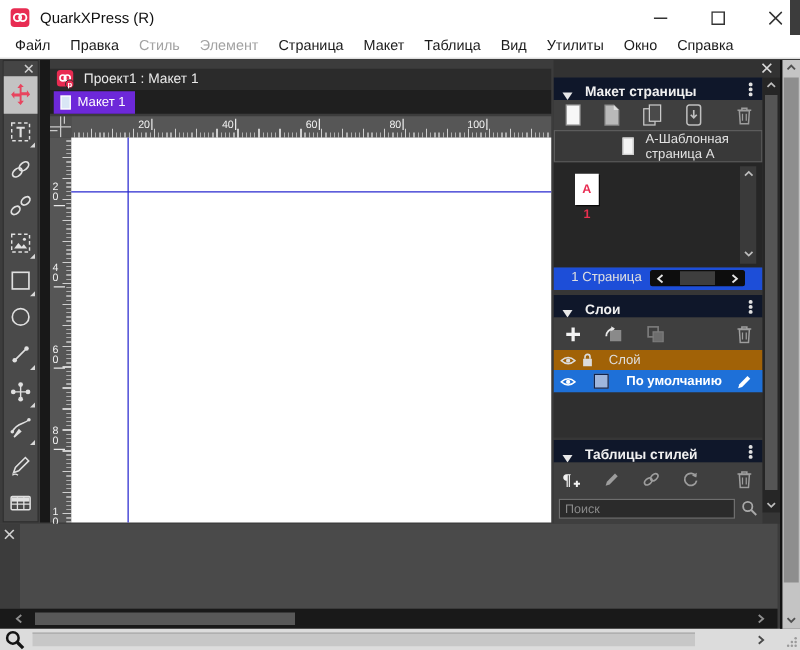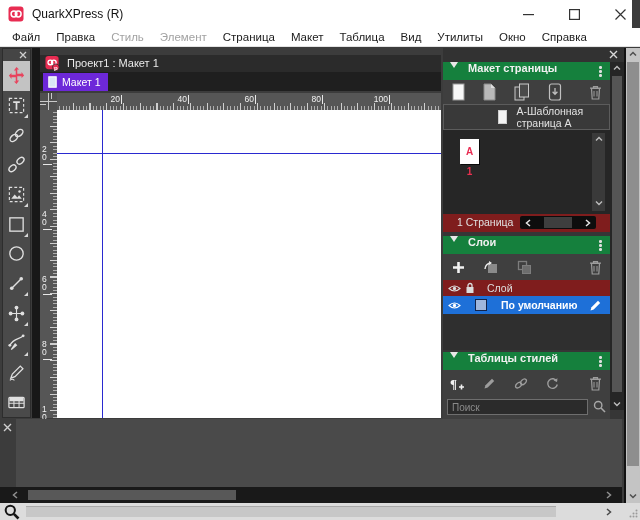--- a/index.html
+++ b/index.html
@@ -59,43 +59,43 @@
   .vnum::after { content:""; position:absolute; left:1px; bottom:-4px; width:9px; height:1px; background:#e8e8e8; }
 
   #canvas { left:57px; top:110px; width:384px; height:308px; background:#ffffff; }
   #guide-v { left:45px; top:0; width:1px; height:308px; background:#2a2ad0; }
   #guide-h { left:0; top:43px; width:384px; height:1px; background:#2a2ad0; }
 
   
   #rightpanel { left:443px; top:48px; width:181px; height:371px; background:#363636; }
   #panel-top { left:0; top:0; width:181px; height:14px; background:#323232; }
   #panel-close { position:absolute; left:166px; top:2px; }
-  .pal-header { position:absolute; left:0; width:167px; height:18px; background:#15803d; display:flex; align-items:flex-start; }
+  .pal-header { position:absolute; left:0; width:167px; height:18px; background:#0f172a; display:flex; align-items:flex-end; }
   .pal-header .tri { width:0; height:0; margin-left:7px; border-left:4.5px solid transparent; border-right:4.5px solid transparent; border-top:6px solid #e8e8e8; }
   .pal-header .pal-title { margin-left:10px; font-size:11px; font-weight:bold; color:#f0f0f0; }
   .dots3 { position:absolute; right:8px; top:3px; width:3px; }
   .dots3 i { display:block; width:2.5px; height:2.5px; border-radius:50%; background:#e0e0e0; margin:1.4px 0; }
   .icon-row { position:absolute; left:0; width:167px; background:#3f3f3f; display:flex; align-items:center; }
   .icon-row .sp { width:9px; }
   .trash-right { position:absolute; right:8px; }
 
   #pl-master { left:0; top:56px; width:167px; height:26px; background:#393939; border:1px solid #5c5c5c; display:flex; align-items:center;padding-left:48px; }
   #pl-master .cb { width:12px; height:14px; background:#f4f4f4; margin-left:6px; border:1px solid #cfcfcf; }
   #pl-master .lbl { margin-left:9px; font-size:10.5px; color:#e2e2e2; }
   #pl-well { left:0; top:82px; width:167px; height:84px; background:#262626; }
   #page-thumb { position:absolute; left:17px; top:9px; width:19px; height:25px; background:#fff; box-shadow:1px 1px 0 #0a0a0a; display:flex; align-items:center; justify-content:center; }
   #page-thumb span { color:#e82c52; font-weight:bold; font-size:10px; }
   #page-num { position:absolute; left:17px; top:36px; width:19px; text-align:center; color:#e8304f; font-weight:bold; font-size:10px; }
   #well-scroll { position:absolute; left:149px; top:3px; width:13px; height:78px; background:#3a3a3a; }
-  #pl-footer { left:0; top:166px; width:167px; height:18px; background:#7f1d1d; }
+  #pl-footer { left:0; top:166px; width:167px; height:18px; background:#1d4ed8; }
   #pl-footer .lbl { position:absolute; left:14px; top:2px; font-size:10.5px; color:#e0e0e0; }
   #pl-nav { position:absolute; left:77px; top:2px; width:76px; height:13px; background:#0d0d0d; border-radius:2px; }
   #pl-nav .mid { position:absolute; left:24px; top:1px; width:28px; height:11px; background:#3e3e3e; }
 
-  #ly-cols { left:0; top:232px; width:167px; height:16px; background:#7f1d1d; display:flex; align-items:center; }
+  #ly-cols { left:0; top:232px; width:167px; height:16px; background:#a16207; display:flex; align-items:center; }
   #ly-cols .lbl { margin-left:12px; font-size:10.5px; color:#dedede; }
   #ly-row { left:0; top:248px; width:170px; height:18px; background:#1e70d8; display:flex; align-items:center; }
   #ly-row .swatch { width:12px; height:12px; background:#9fb6dc; border:1.5px solid #12234a; margin-left:14px; }
   #ly-row .lbl { margin-left:14px; font-size:10.5px; font-weight:bold; color:#ffffff; }
   #ly-empty { left:0; top:266px; width:167px; height:36px; background:#2f2f2f; }
 
   #ss-search { left:0; top:348px; width:167px; height:23px; background:#3f3f3f; }
   #search-input { position:absolute; left:4px; top:3px; width:141px; height:16px; background:#2b2b2b; border:1px solid #6e6e6e; color:#cfcfcf; font-size:10px; padding:0 4px; font-family:inherit; }
   #search-input::placeholder { color:#8a8a8a; }
   #search-mag { position:absolute; left:150px; top:4px; }

